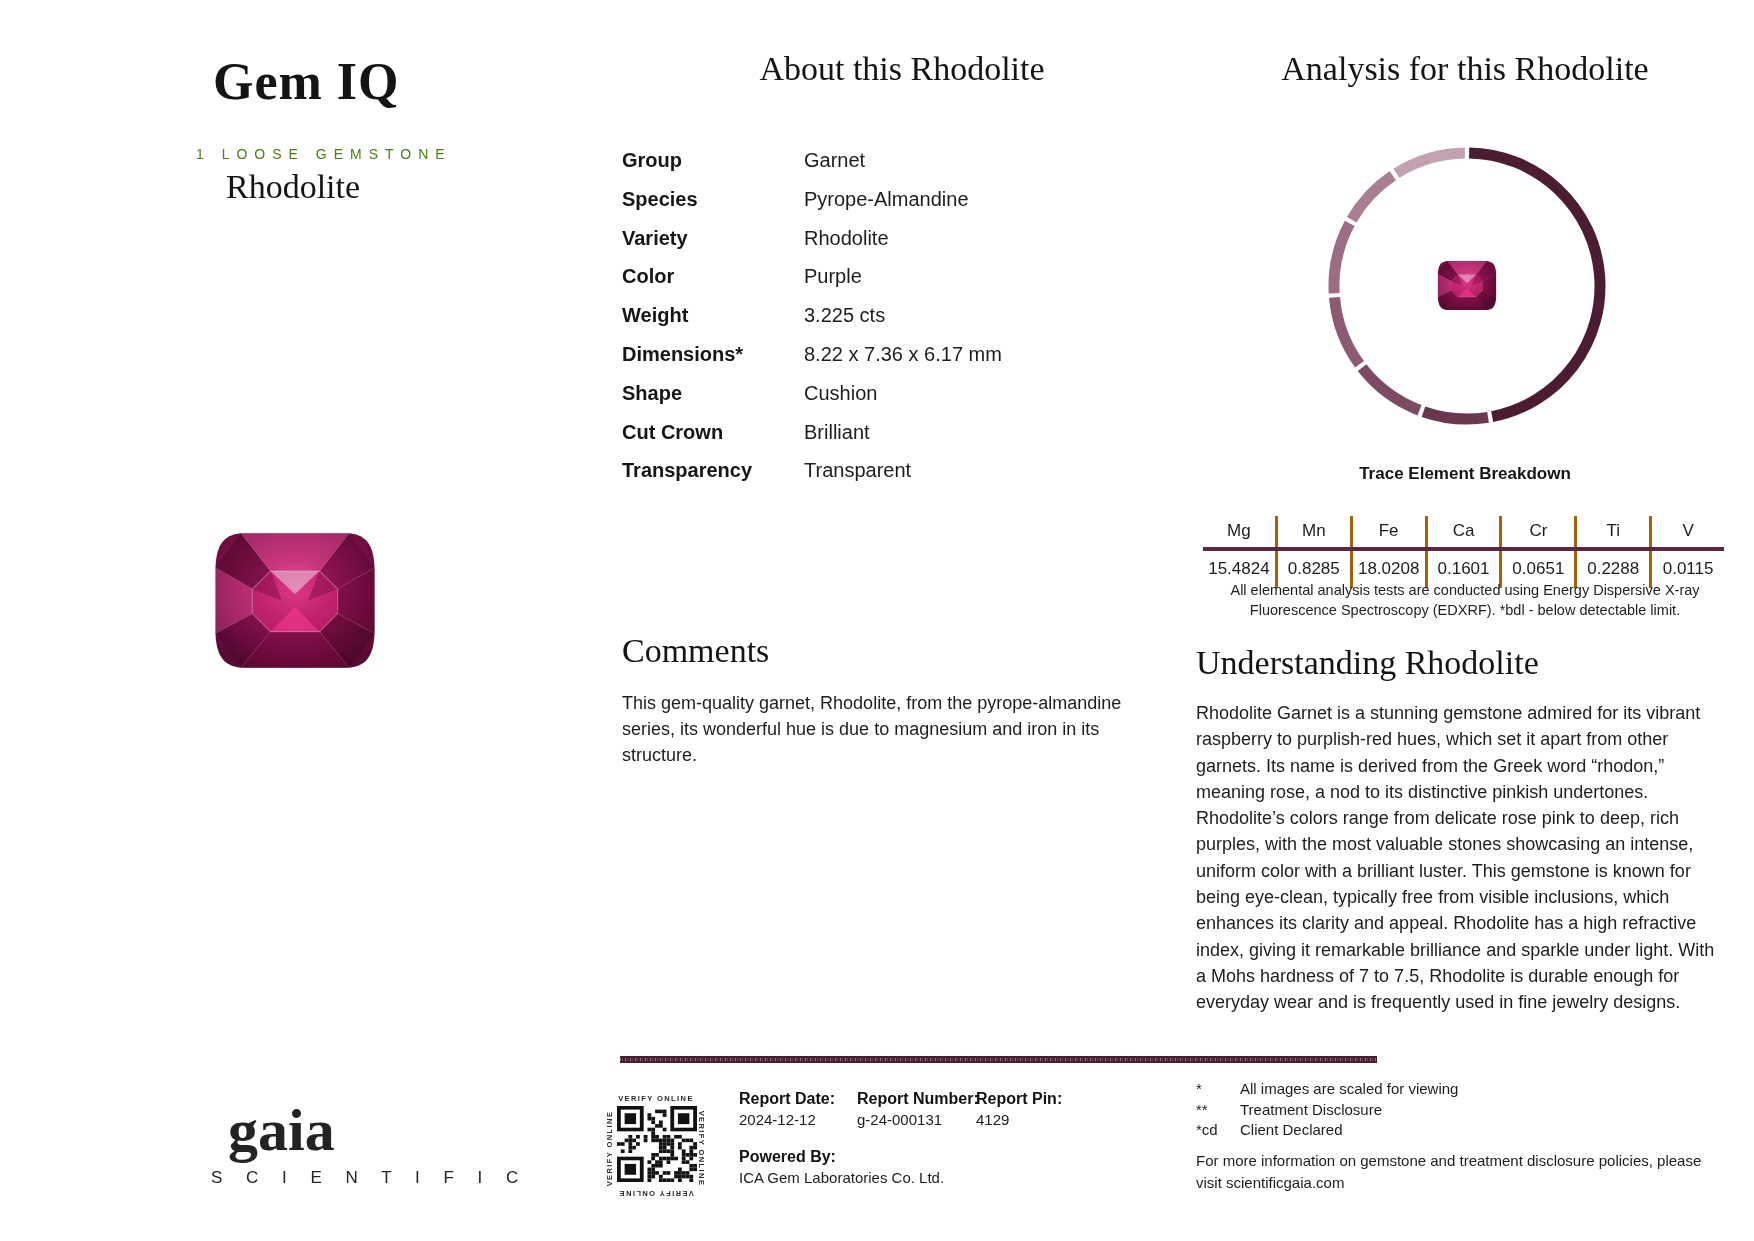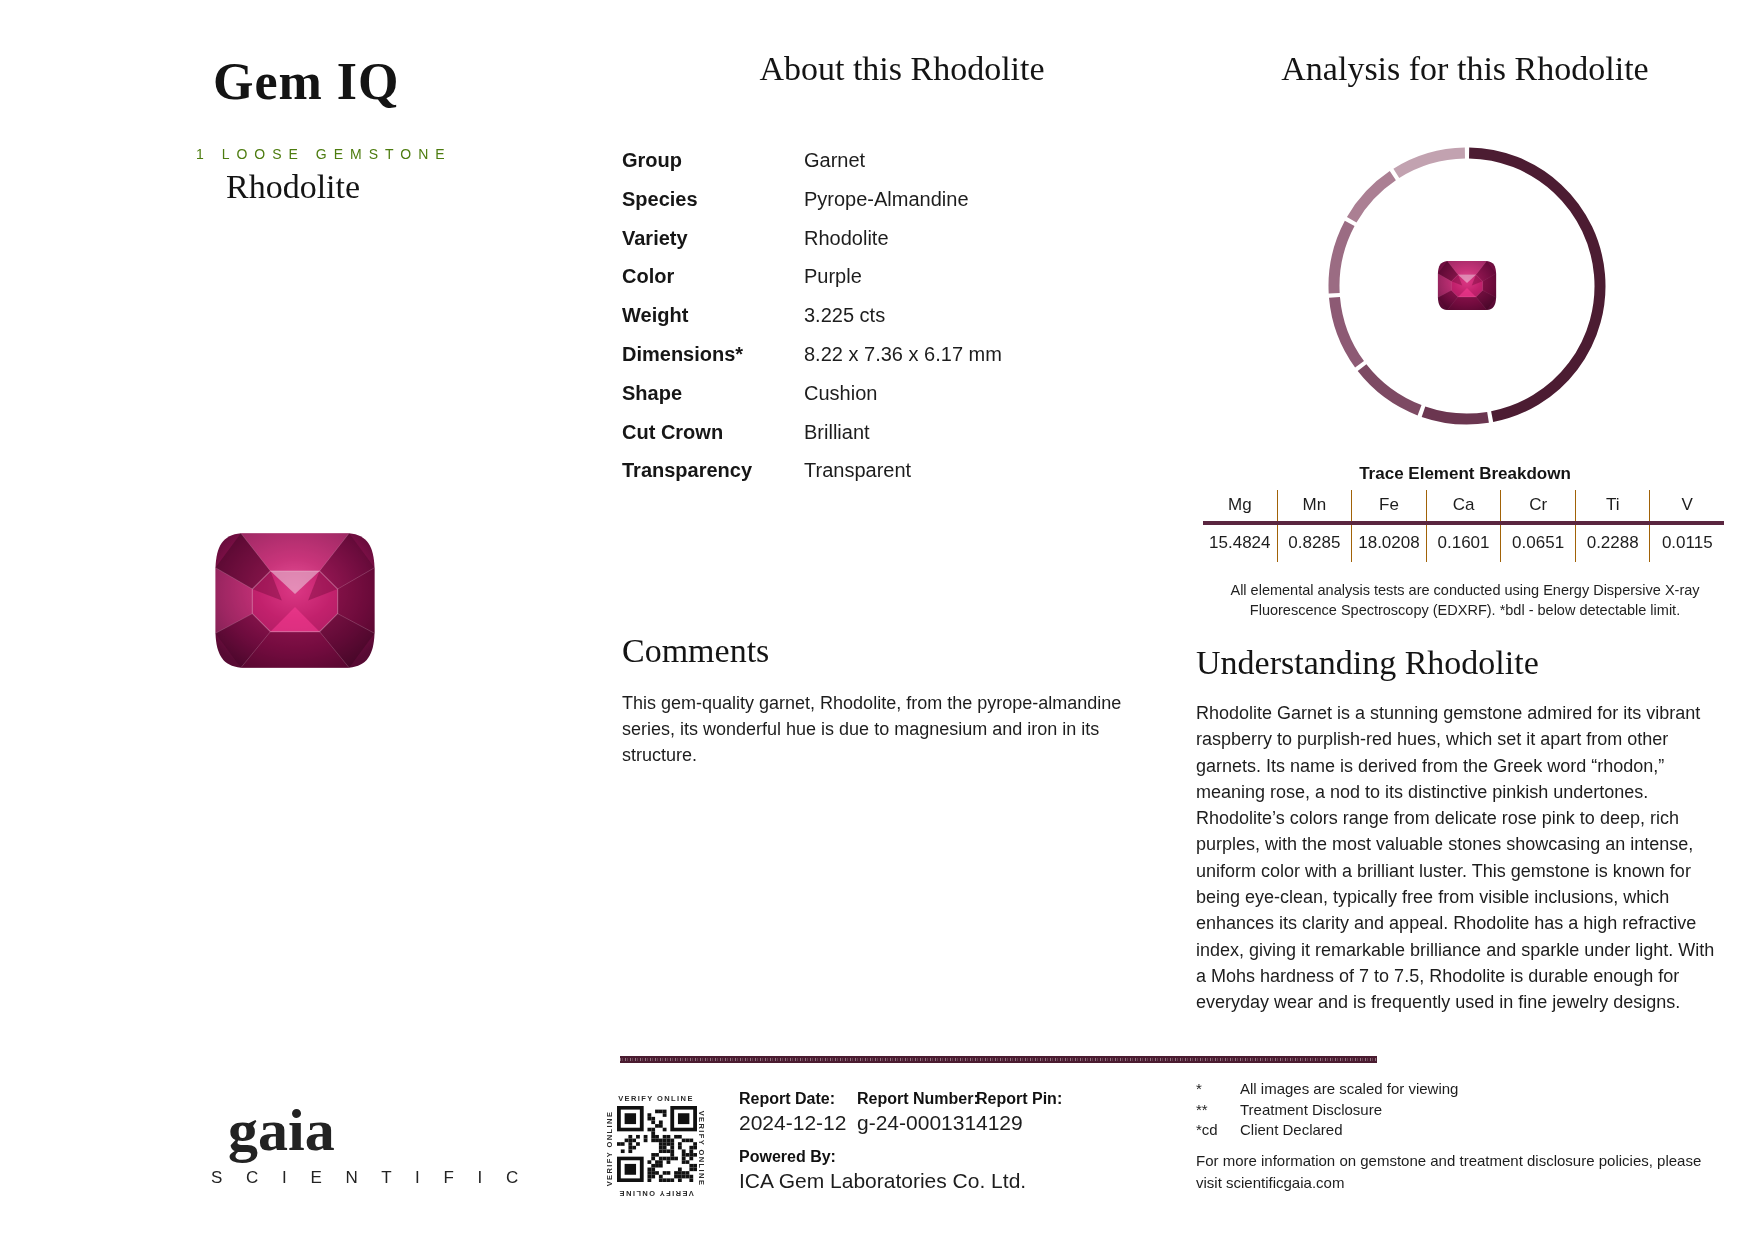--- a/index.html
+++ b/index.html
@@ -34,34 +34,34 @@
   
   #qr-wrap{left:600px;top:1092px;width:112px;height:104px;}
   .verify{position:absolute;font-size:7.5px;font-weight:bold;letter-spacing:1.4px;color:#2a2a2a;white-space:nowrap;}
   #verify-top{left:50%;top:2px;transform:translateX(-50%);}
   #verify-bottom{left:50%;bottom:-2px;transform:translateX(-50%) rotate(180deg);}
   #verify-left{left:-28px;top:52px;transform:rotate(-90deg);}
   #verify-right{right:-28px;top:52px;transform:rotate(90deg);}
   #qr-code{position:absolute;left:17px;top:14px;width:80px;height:76px;}
   .rep-field{top:1090px;}
   .rep-label{font-size:16px;font-weight:bold;color:#111;}
-  .rep-value{font-size:21px;color:#1d1d1d;margin-top:3px;}
+  .rep-value{font-size:15px;color:#1d1d1d;margin-top:3px;}
   #field-date{left:739px;}
   #field-number{left:857px;}
   #field-pin{left:976px;}
   #powered{left:739px;top:1148px;}
 
   
   #analysis-heading{left:1195px;top:50px;width:540px;text-align:center;font-size:34px;color:#141414;}
   #ring-chart{left:1317px;top:136px;width:300px;height:300px;}
   #ring-gem{left:1437px;top:259px;width:60px;height:53px;}
   #trace-heading{left:1195px;top:464px;width:540px;text-align:center;font-size:17px;font-weight:bold;color:#141414;}
-  #trace-table{left:1203px;top:490px;width:521px;height:72px;}
+  #trace-table{left:1203px;top:516px;width:521px;height:72px;}
   .trace-col{flex:1;display:flex;flex-direction:column;align-items:center;height:72px;}
-  .trace-col + .trace-col{border-left:1px solid #a16207;}
+  .trace-col + .trace-col{border-left:3px solid #a16207;}
   #trace-cols{display:flex;width:100%;height:72px;}
   .trace-head{height:30px;display:flex;align-items:center;font-size:17px;color:#1d1d1d;}
   .trace-val{height:38px;display:flex;align-items:center;font-size:17px;color:#1d1d1d;margin-top:4px;}
   #trace-rule{position:absolute;left:0;top:31px;width:100%;height:3.5px;background:#5a2640;}
   #method-note{left:1195px;top:580px;width:540px;text-align:center;font-size:14.5px;line-height:20px;color:#222;}
   #und-heading{left:1196px;top:644px;font-size:34px;color:#141414;}
   #und-text{left:1196px;top:700px;width:528px;font-size:18px;line-height:26.3px;color:#1d1d1d;}
 
   #footnotes{left:1196px;top:1080px;width:540px;}
   .fn-row{display:flex;height:20.5px;align-items:flex-start;}

